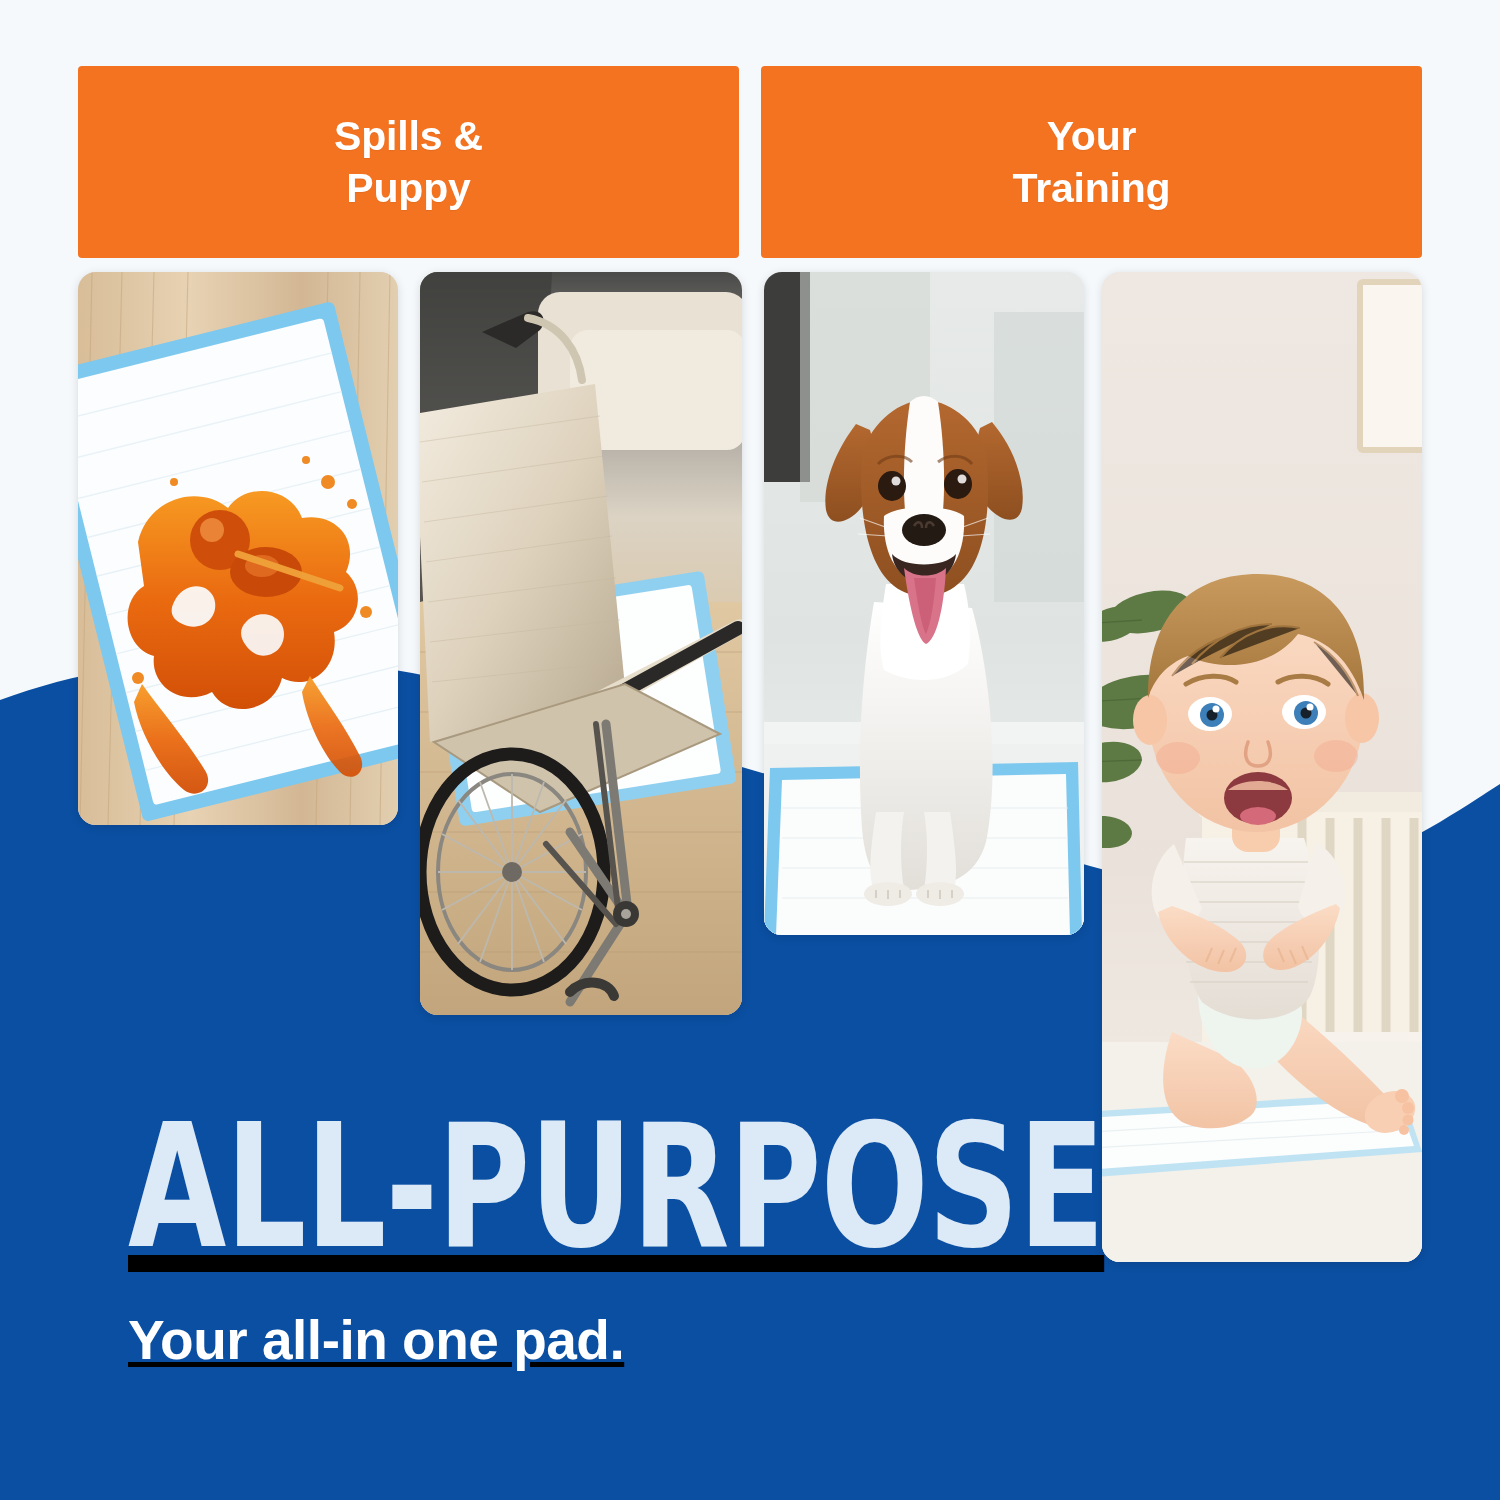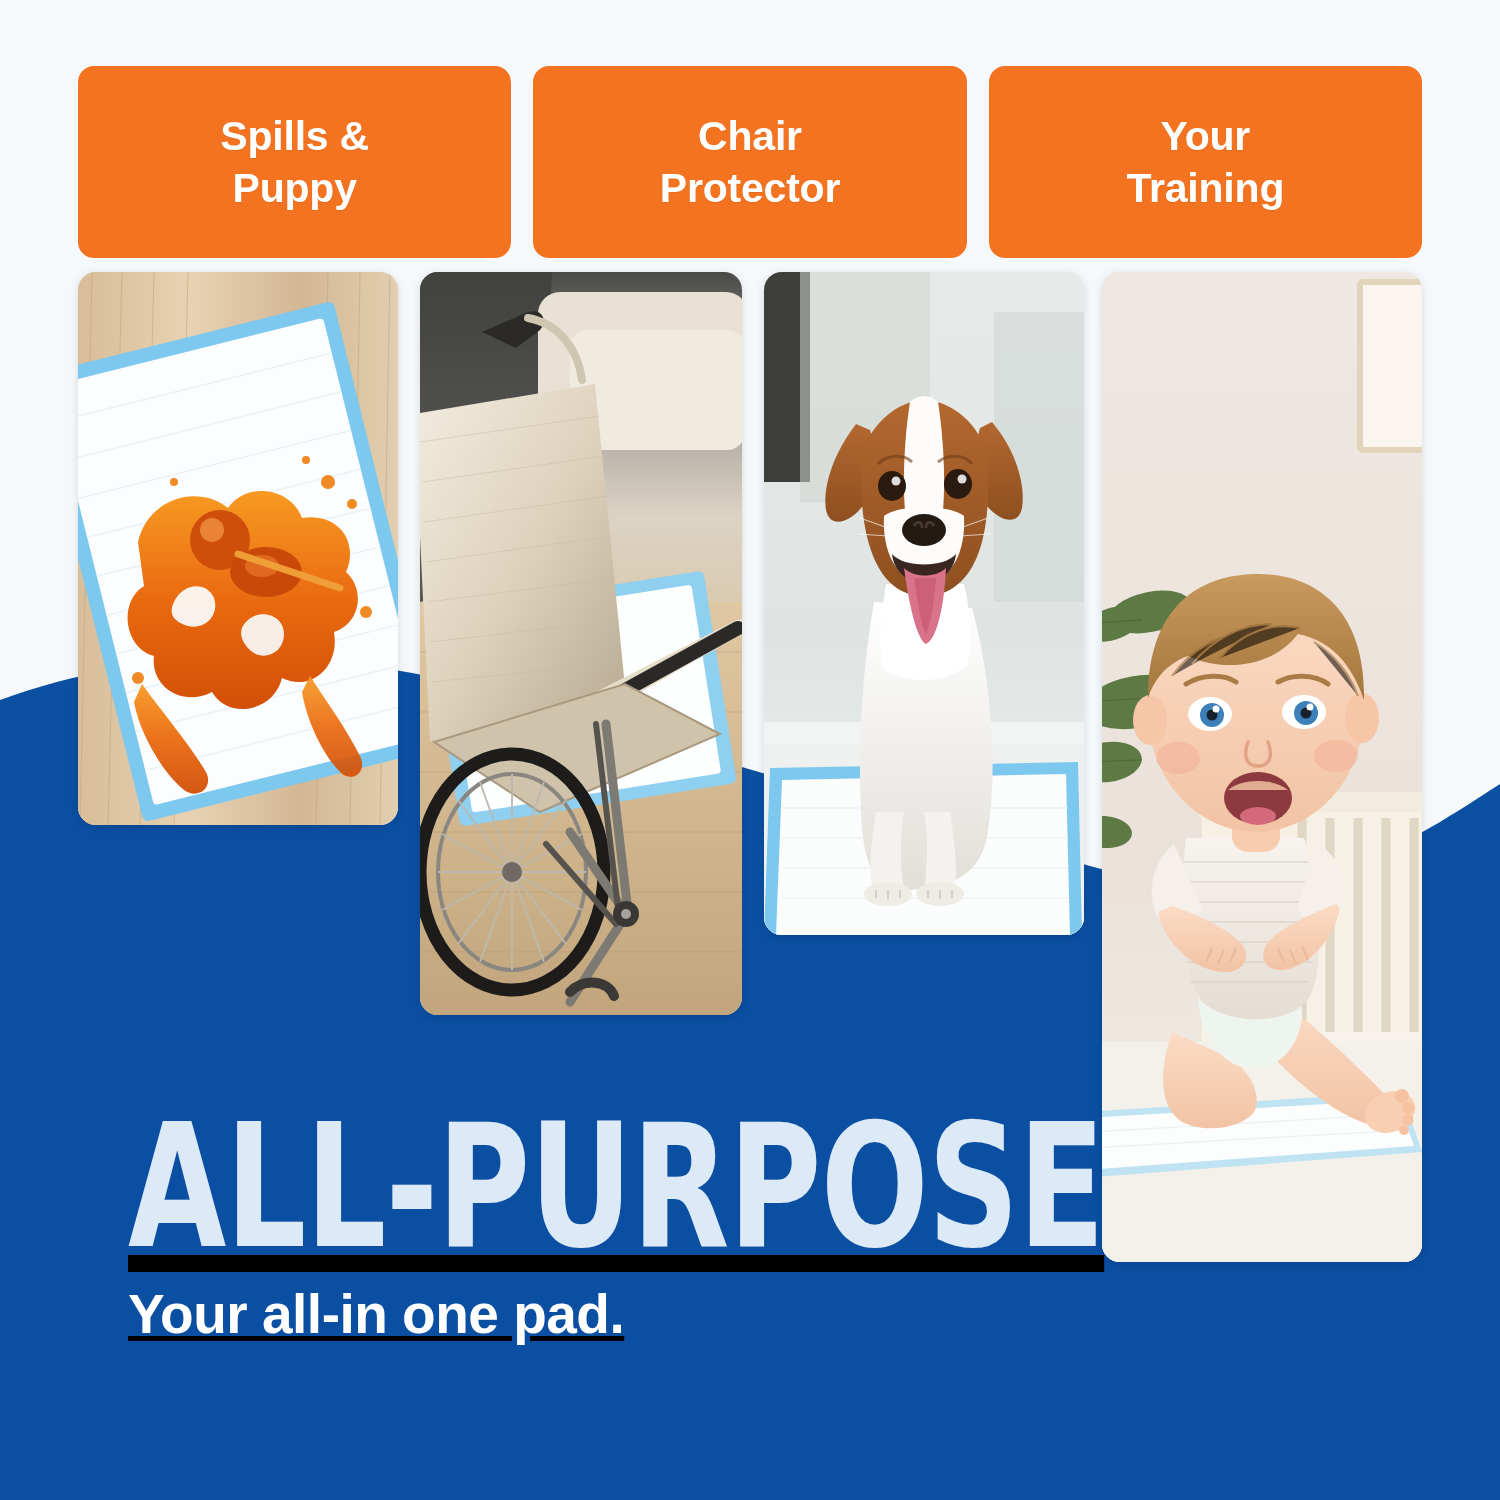--- a/index.html
+++ b/index.html
@@ -20,21 +20,21 @@
   
   .badge-row {
     position:absolute; z-index:5;
     left:78px; top:66px;
     width:1344px; height:192px;
     display:flex; gap:22px;
   }
   .badge {
     flex:1 1 0;
     background:#f37321;
-    border-radius:16px;
+    border-radius:4px;
     display:flex; align-items:center; justify-content:center;
     text-align:center;
     color:#ffffff;
     font-size:41px;
     font-weight:bold;
     line-height:1.28;
     letter-spacing:-0.2px;
     padding:6px 8px;
     text-shadow:0 1px 1px rgba(0,0,0,.06);
   }
@@ -67,21 +67,21 @@
     font-weight:bold;
     font-size:172px;
     line-height:0.92;
     color:#dce9f7;
     letter-spacing:-1px;
     transform:scaleX(0.82);
     transform-origin:left center;
     white-space:nowrap;
   }
   .subhead {
-    margin-top:16px;
+    margin-top:42px;
     font-size:55px;
     font-weight:bold;
     color:#ffffff;
     letter-spacing:-0.5px;
     white-space:nowrap;
   }
 </style>
 </head>
 <body>
 
@@ -90,23 +90,20 @@
            C 140,648 330,640 520,700
            C 700,757 900,812 1090,866
            C 1230,906 1350,876 1440,822
            C 1468,805 1486,793 1500,784
            L1500,1500 L0,1500 Z" fill="#0b4fa2"></path>
 </svg>
 
 <div class="badge-row">
   <div class="badge">
     <span><span>Spills &amp;</span><br><span>Puppy</span></span>
-  </div>
-  <div class="badge">
-    <span><span>Chair</span><br><span>Protector</span></span>
   </div>
   <div class="badge">
     <span><span>Your</span><br><span>Training</span></span>
   </div>
 </div>
 
 <div class="cards">
 
   <div class="card card-1">
     <svg viewBox="0 0 320 553" preserveAspectRatio="xMidYMid slice">

